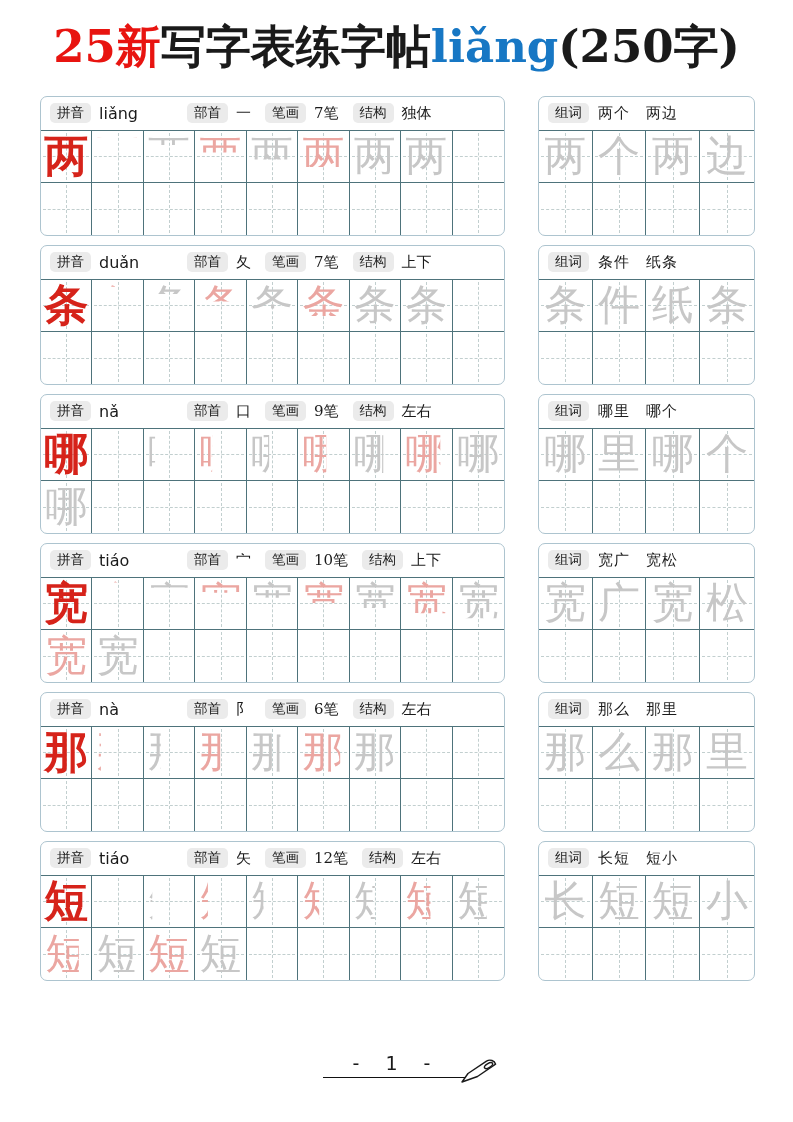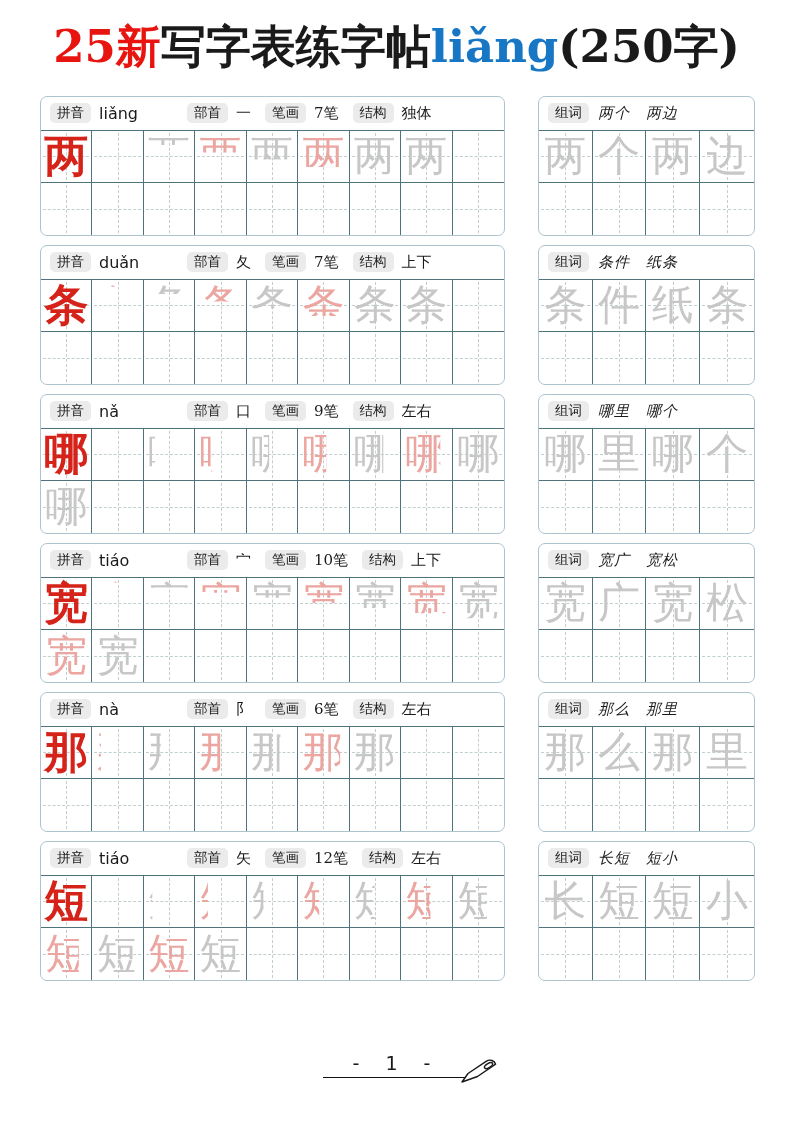--- a/index.html
+++ b/index.html
@@ -23,21 +23,21 @@
   .blocks{margin:12px 38px 0 40px;}
   .block-row{display:flex;gap:33px;margin-bottom:9px;}
   .block{border:1px solid var(--outer);border-radius:7px;overflow:hidden;background:#fff;box-sizing:border-box;}
   .block.left{width:467px;}
   .block.right{width:218px;}
   .bheader{height:33px;display:flex;align-items:center;padding:0 9px;font-size:15px;white-space:nowrap;}
   .chip{background:var(--chip);border-radius:5px;padding:1px 7px;font-size:13.5px;flex:none;}
   .hval{margin:0 14px 0 8px;}
   .pinyin{font-family:"DejaVu Sans",sans-serif;font-size:16px;font-weight:500;
           margin:0 10px 0 8px;min-width:78px;}
-  .words-text{margin-left:9px;letter-spacing:1px;font-style:italic;}
+  .words-text{margin-left:9px;letter-spacing:1px;}
   .grid{display:grid;border-top:1px solid var(--line);}
   .left .grid{grid-template-columns:repeat(9,1fr);}
   .right .grid{grid-template-columns:repeat(4,1fr);}
   .cell{height:52px;position:relative;border-right:1px solid var(--line);box-sizing:border-box;}
   .cell.c-last{border-right:none;}
   .cell.r1{border-bottom:1px solid var(--line);}
   .cell::before{content:"";position:absolute;left:50%;top:2px;bottom:2px;
                 border-left:1px dashed var(--guide);}
   .cell::after{content:"";position:absolute;top:50%;left:2px;right:2px;
                border-top:1px dashed var(--guide);}

